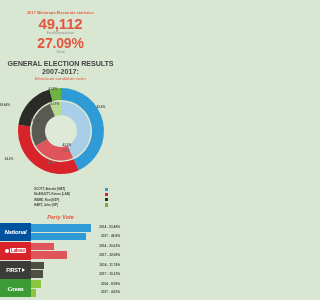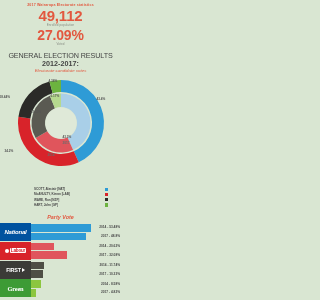--- a/index.html
+++ b/index.html
@@ -6,38 +6,38 @@
   body{
     width:121px;height:300px;overflow:hidden;
     background:#d9e6d2;
     font-family:"Liberation Sans", sans-serif;
     color:#3d3d3d;
     position:relative;
   }
   .wrap{width:121px;height:300px;position:relative;}
 
   
-  .top{padding-top:3px;text-align:center;}
+  .top{padding-top:11px;text-align:center;}
   .kicker{
     font-size:3.6px;font-weight:bold;color:#e2583f;letter-spacing:.15px;
     line-height:5px;
   }
   .bignum{
     font-size:15px;font-weight:bold;color:#e2583f;line-height:16px;
     letter-spacing:-.2px;
   }
   .bignum.second{font-size:14px;line-height:15px;}
   .sublabel{
     font-size:3px;color:#8a8f86;line-height:5px;margin-top:-1px;
     letter-spacing:.1px;
   }
 
   
   .sect{text-align:center;margin-top:5px;}
-  .sect .l1{font-size:7.2px;font-weight:normal;color:#444;line-height:8px;letter-spacing:-.1px;}
+  .sect .l1{font-size:7.2px;font-weight:bold;color:#444;line-height:8px;letter-spacing:-.1px;}
   .sect .l2{font-size:7.2px;font-weight:bold;color:#444;line-height:8px;}
   .sect .l3{font-size:4.4px;font-style:italic;color:#e2583f;line-height:6px;}
 
   
   .chart{position:relative;width:121px;height:96px;margin-top:1px;}
   .donut{position:absolute;left:50%;top:2px;transform:translateX(-50%);}
   .ringlabel{
     position:absolute;font-size:3.1px;font-weight:bold;color:#555;
     white-space:nowrap;
   }
@@ -100,21 +100,21 @@
   <div class="top">
     <div class="kicker">2017 Wairarapa Electorate statistics</div>
     <div class="bignum">49,112</div>
     <div class="sublabel">Enrolled population</div>
     <div class="bignum second">27.09%</div>
     <div class="sublabel">Voted</div>
   </div>
 
   <div class="sect">
     <div class="l1">GENERAL ELECTION RESULTS</div>
-    <div class="l2">2012-2017:</div>
+    <div class="l2">2007-2017:</div>
     <div class="l3">Electorate candidate votes</div>
   </div>
 
   <div class="chart">
     <svg class="donut" width="100" height="92" viewBox="0 0 100 92">
       <g id="ring-outer">
           <path d="M50,3 A43,43 0 0 1 67.7303119755511,85.17443091162434 L62.78231793586242,74.24203158745011 A31,31 0 0 0 50,15 Z" fill="#2e9bd6"></path>
           <path d="M67.7303119755511,85.17443091162434 A43,43 0 0 1 7.450656611803815,39.790863406771805 L19.324891975951587,41.52364571185875 A31,31 0 0 0 62.78231793586242,74.24203158745011 Z" fill="#d8232a"></path>
           <path d="M7.450656611803815,39.790863406771805 A43,43 0 0 1 38.46185533239303,4.5769240926102555 L41.68180268149265,16.136852252812044 A31,31 0 0 0 19.324891975951587,41.52364571185875 Z" fill="#2b2b28"></path>
           <path d="M38.46185533239303,4.5769240926102555 A43,43 0 0 1 49.99999999999999,3 L49.99999999999999,15 A31,31 0 0 0 41.68180268149265,16.136852252812044 Z" fill="#6cb33f"></path>

